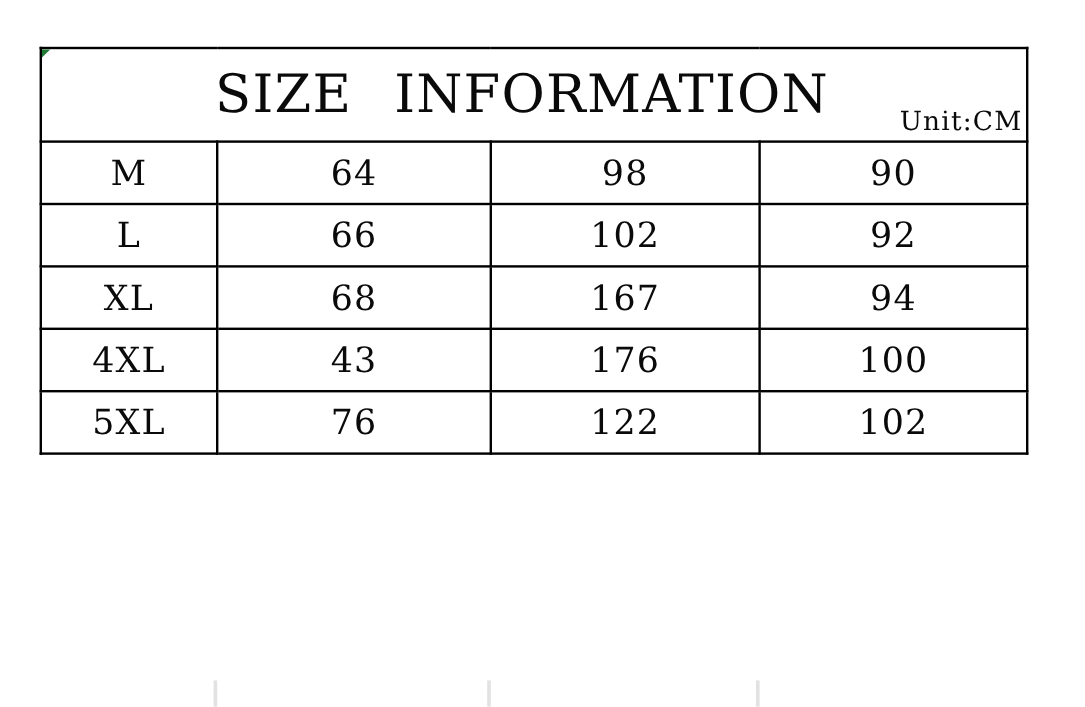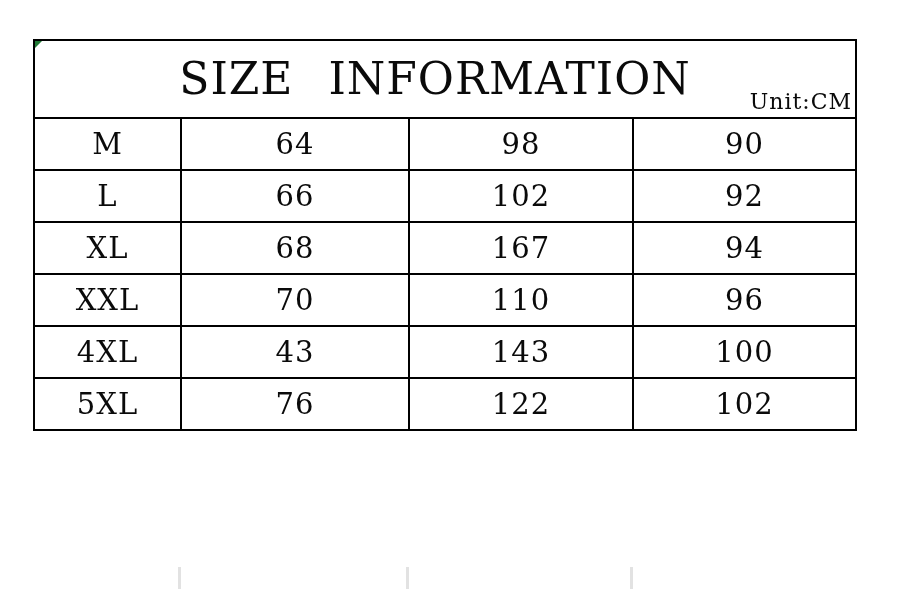--- a/index.html
+++ b/index.html
@@ -117,32 +117,26 @@
       <td>92</td>
     </tr>
 
     <tr class="data-row">
       <td>XL</td>
       <td>68</td>
       <td>167</td>
       <td>94</td>
     </tr>
 
-    <tr class="data-row">
-      <td>XXL</td>
-      <td>70</td>
-      <td>110</td>
-      <td>96</td>
-    </tr>
 
 
     <tr class="data-row">
       <td>4XL</td>
       <td>43</td>
-      <td>143</td>
+      <td>176</td>
       <td>100</td>
     </tr>
 
     <tr class="data-row">
       <td>5XL</td>
       <td>76</td>
       <td>122</td>
       <td>102</td>
     </tr>
   </tbody>

